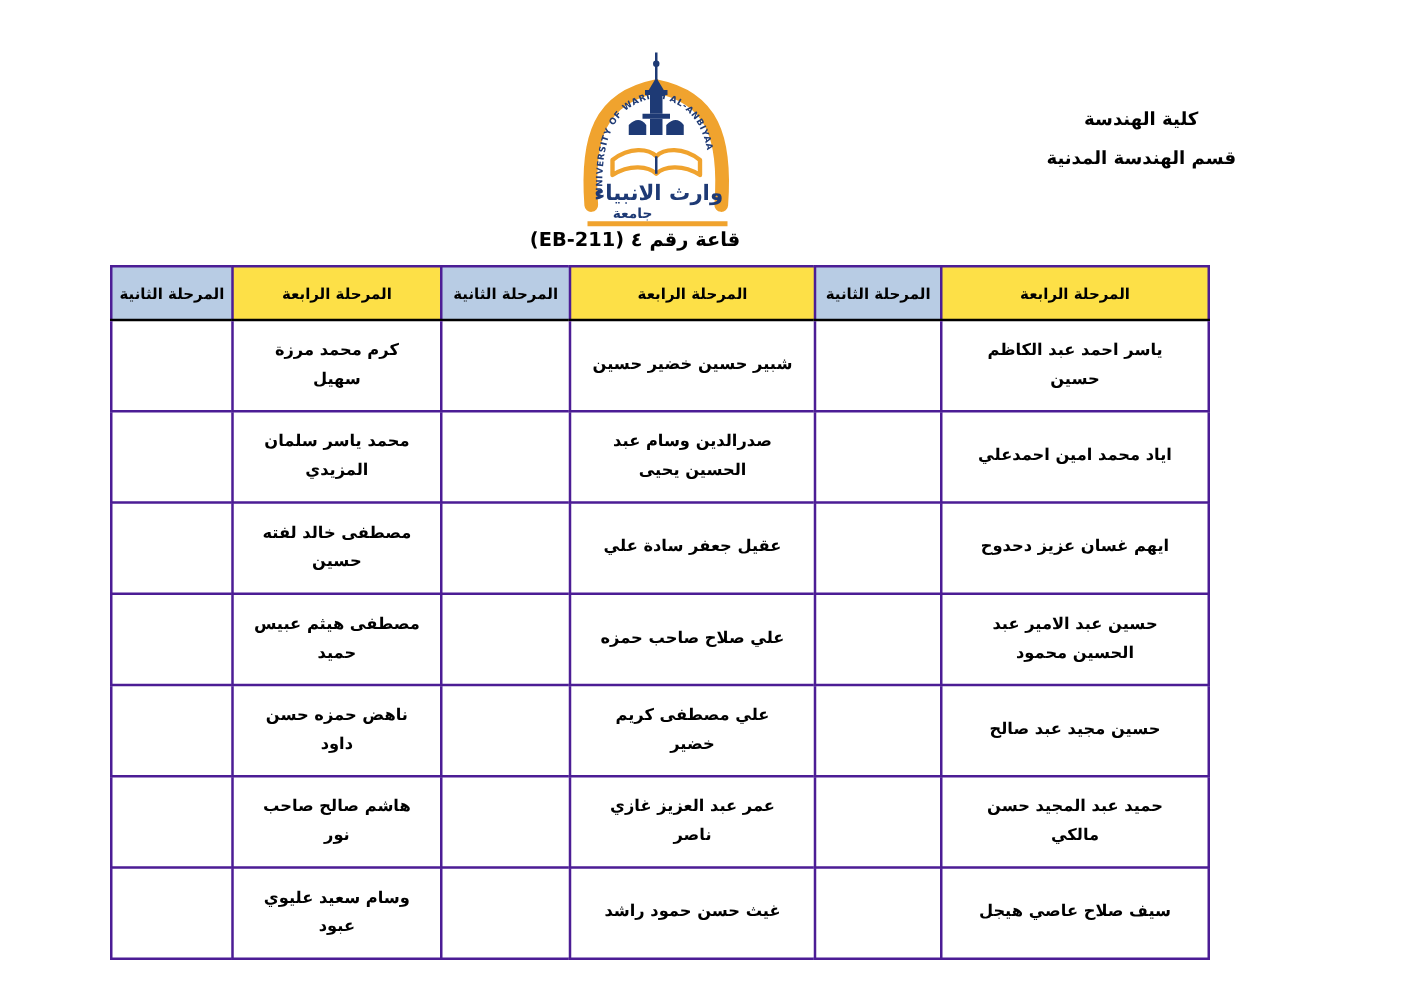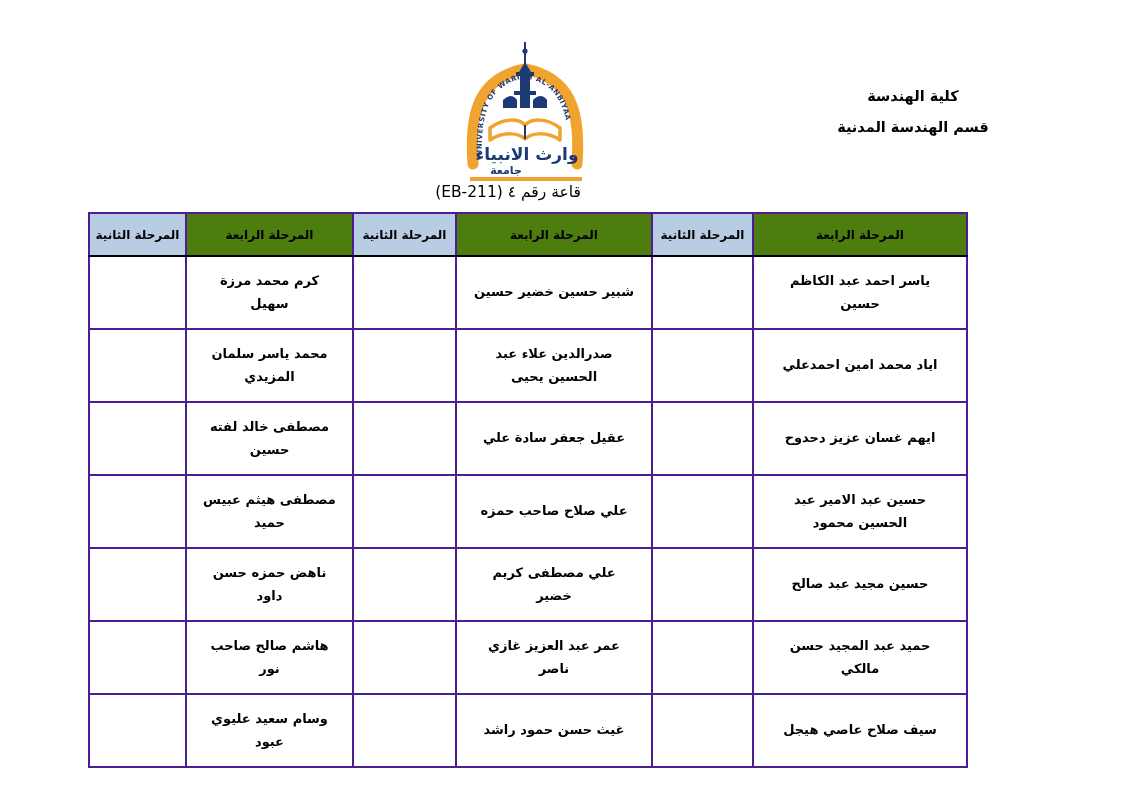--- a/index.html
+++ b/index.html
@@ -9,38 +9,38 @@
   }
   .brand{
     position:absolute;top:88px;right:105px;width:210px;
     text-align:center;font-weight:bold;font-size:14.5px;direction:rtl;
   }
   .brand .line{display:block;}
   .brand .line + .line{margin-top:15px;}
   .logo-wrap{position:absolute;left:440px;top:38px;width:170px;height:145px;}
   .room-title{
     position:absolute;left:88px;top:183px;width:840px;
-    text-align:center;font-weight:normal;font-size:15.5px;direction:rtl;
+    text-align:center;font-weight:bold;font-size:15.5px;direction:rtl;
   }
   table.seating{
     position:absolute;left:88px;top:212px;width:878px;
     border-collapse:collapse;direction:rtl;table-layout:fixed;
     font-weight:bold;
   }
   table.seating th,table.seating td{
     border:2px solid #4c1d95;text-align:center;vertical-align:middle;
   }
   table.seating{border:2px solid #000;}
   table.seating thead th{
     height:41px;font-size:12px;white-space:nowrap;
     border-bottom:2px solid #000;padding:0 2px;
   }
   table.seating tbody td{height:71px;font-size:13px;padding:0 16px;line-height:1.7;}
   table.seating tbody td.empty{padding:0;}
-  th.th-fourth{background:#4d7c0f;}
+  th.th-fourth{background:#fde047;}
   th.th-second{background:#b8cce4;}
 </style>
 </head>
 <body>
 
 <div class="brand">
   <span class="line">كلية الهندسة</span>
   <span class="line">قسم الهندسة المدنية</span>
 </div>
 
@@ -101,21 +101,21 @@
       <td>ياسر احمد عبد الكاظم حسين</td>
       <td class="empty"></td>
       <td>شبير حسين خضير حسين</td>
       <td class="empty"></td>
       <td>كرم محمد مرزة سهيل</td>
       <td class="empty"></td>
     </tr>
     <tr>
       <td>اياد محمد امين احمدعلي</td>
       <td class="empty"></td>
-      <td>صدرالدين علاء عبد الحسين يحيى</td>
+      <td>صدرالدين وسام عبد الحسين يحيى</td>
       <td class="empty"></td>
       <td>محمد ياسر سلمان المزيدي</td>
       <td class="empty"></td>
     </tr>
     <tr>
       <td>ايهم غسان عزيز دحدوح</td>
       <td class="empty"></td>
       <td>عقيل جعفر سادة علي</td>
       <td class="empty"></td>
       <td>مصطفى خالد لفته حسين</td>

